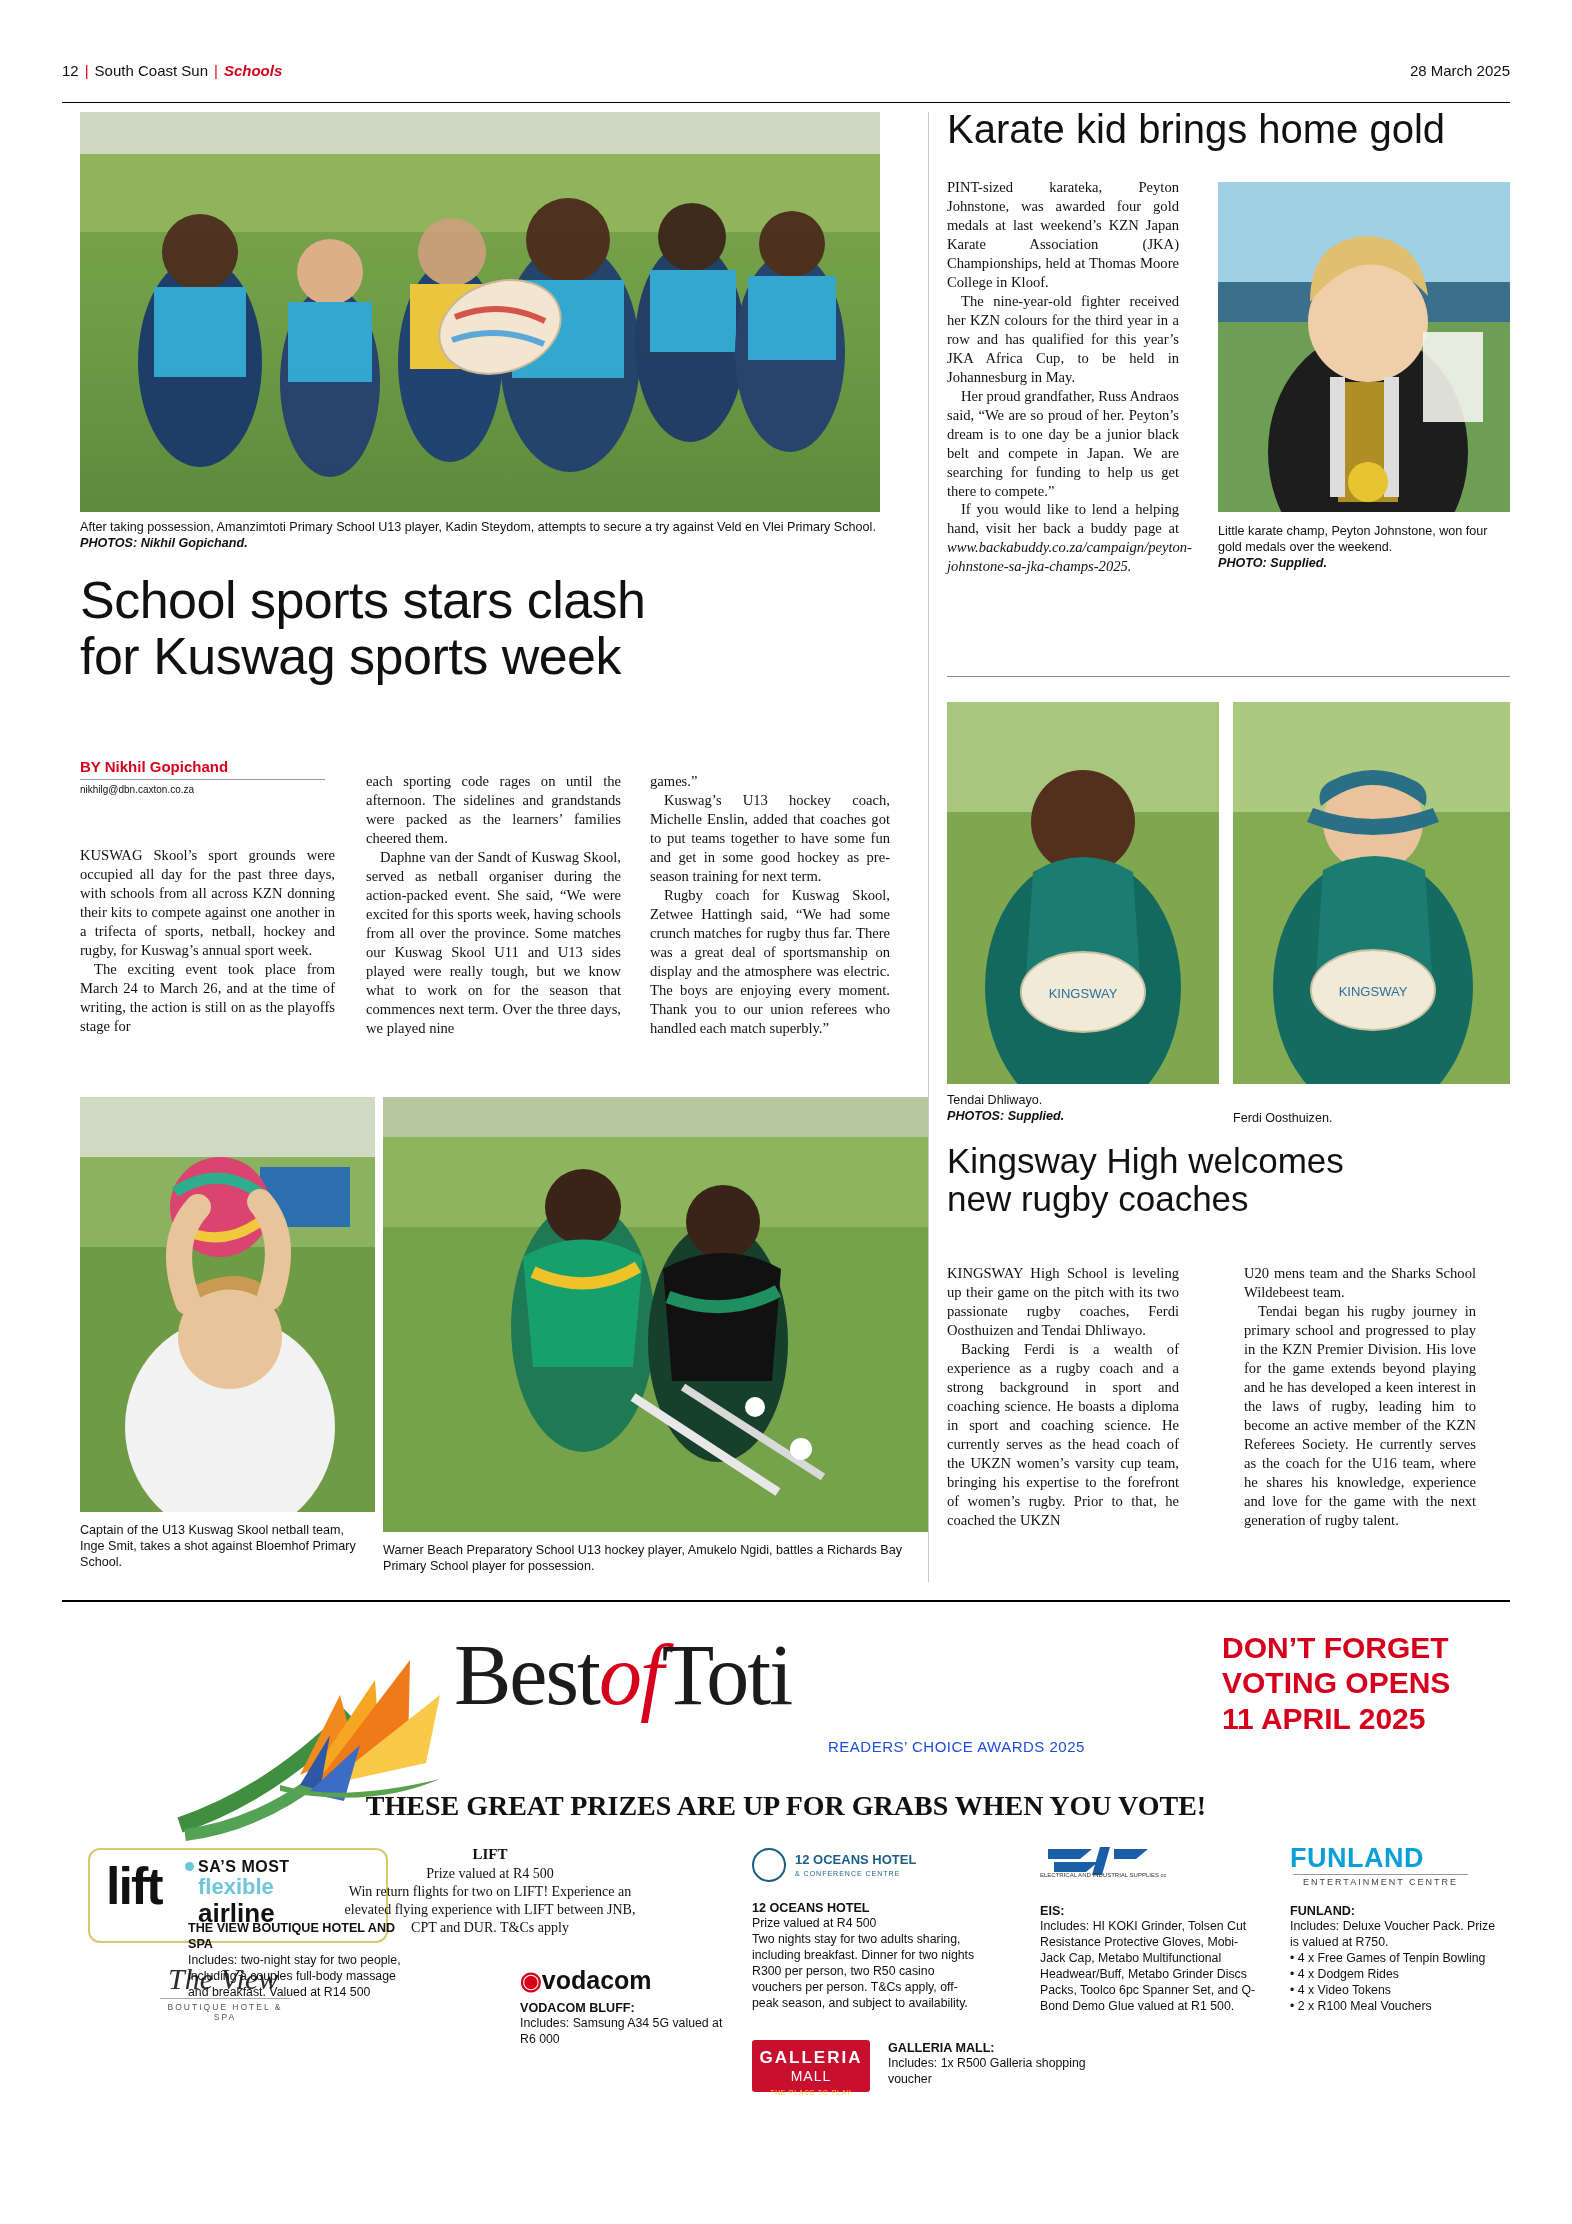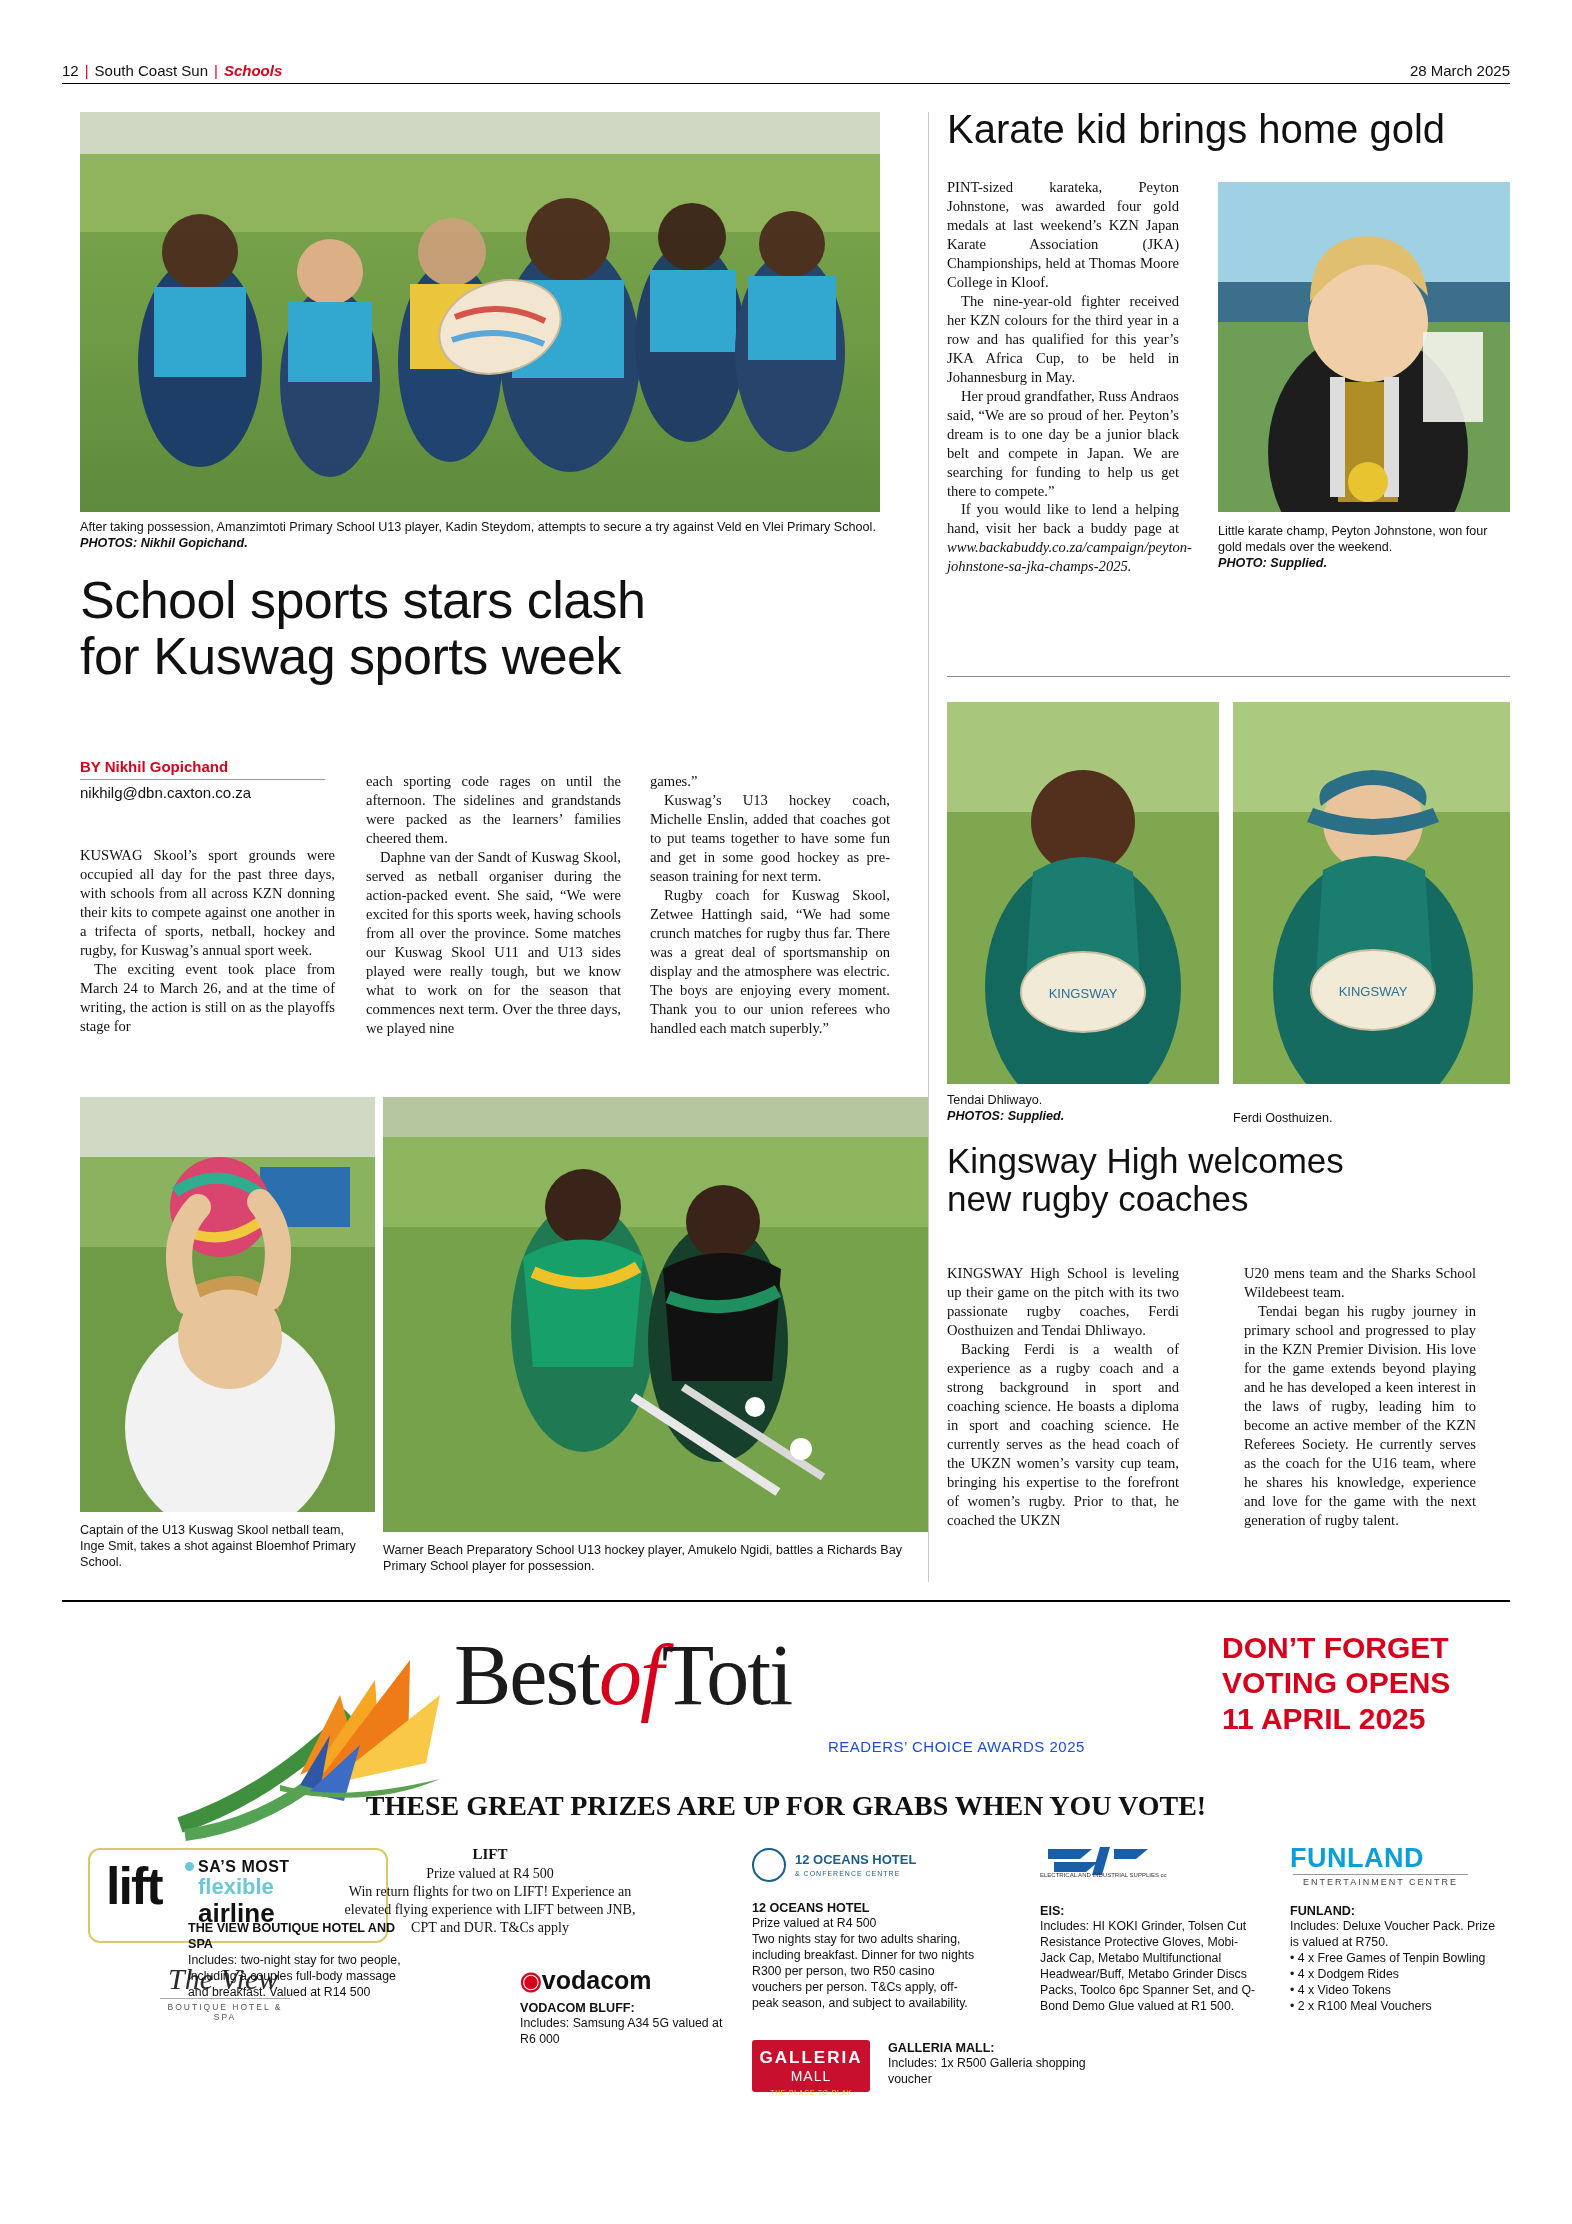--- a/index.html
+++ b/index.html
@@ -20,21 +20,21 @@
     width: 1572px; height: 2224px;
   }
 
   
   .masthead {
     position: absolute;
     left: 62px; top: 62px; width: 1448px;
     display: flex; align-items: baseline; justify-content: space-between;
     font-family: "Liberation Sans", sans-serif;
     font-size: 15px;
-    padding-bottom: 4px;
+    padding-bottom: 23px;
     border-bottom: 1.5px solid #000;
   }
   .masthead .left { display: flex; gap: 6px; align-items: baseline; }
   .masthead .pagenum { color: #111; }
   .masthead .pub { color: #111; }
   .masthead .sect { color: #d6001c; font-weight: bold; font-style: italic; }
   .masthead .date { color: #111; }
   .sep { color:#d6001c; }
 
   
@@ -59,21 +59,21 @@
     letter-spacing: -0.5px;
     color: #111;
   }
   .byline {
     position: absolute;
     left: 80px; top: 758px; width: 250px;
     font-family: "Liberation Sans", sans-serif;
   }
   .byline .name { color: #d6001c; font-weight: bold; font-size: 15px; }
   .byline .rule { border-bottom: 1px solid #999; margin: 4px 0 4px 0; width: 245px;}
-  .byline .mail { font-size: 15px; color: #111; }
+  .byline .mail { font-size: 10px; color: #111; }
 
   .bodycol {
     position: absolute;
     font-family: "Liberation Serif", serif;
     font-size: 14.6px;
     line-height: 1.30;
     text-align: justify;
     color: #111;
   }
   .bodycol p { margin: 0; text-indent: 14px; }

